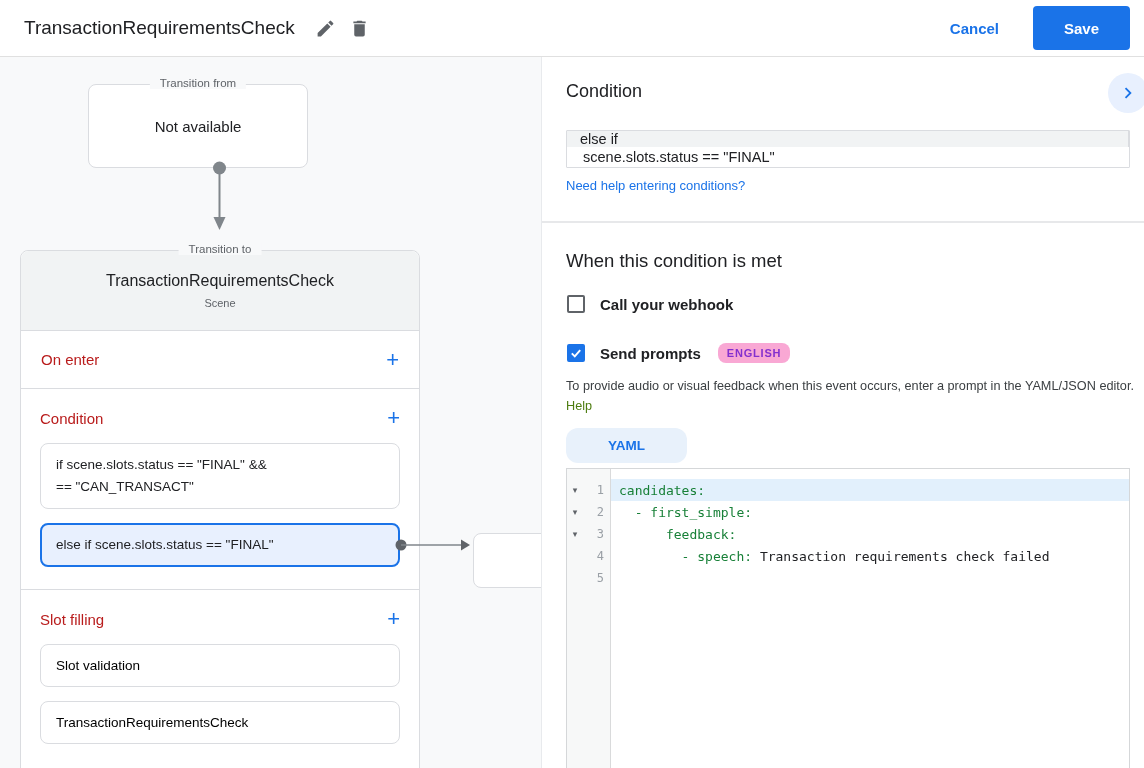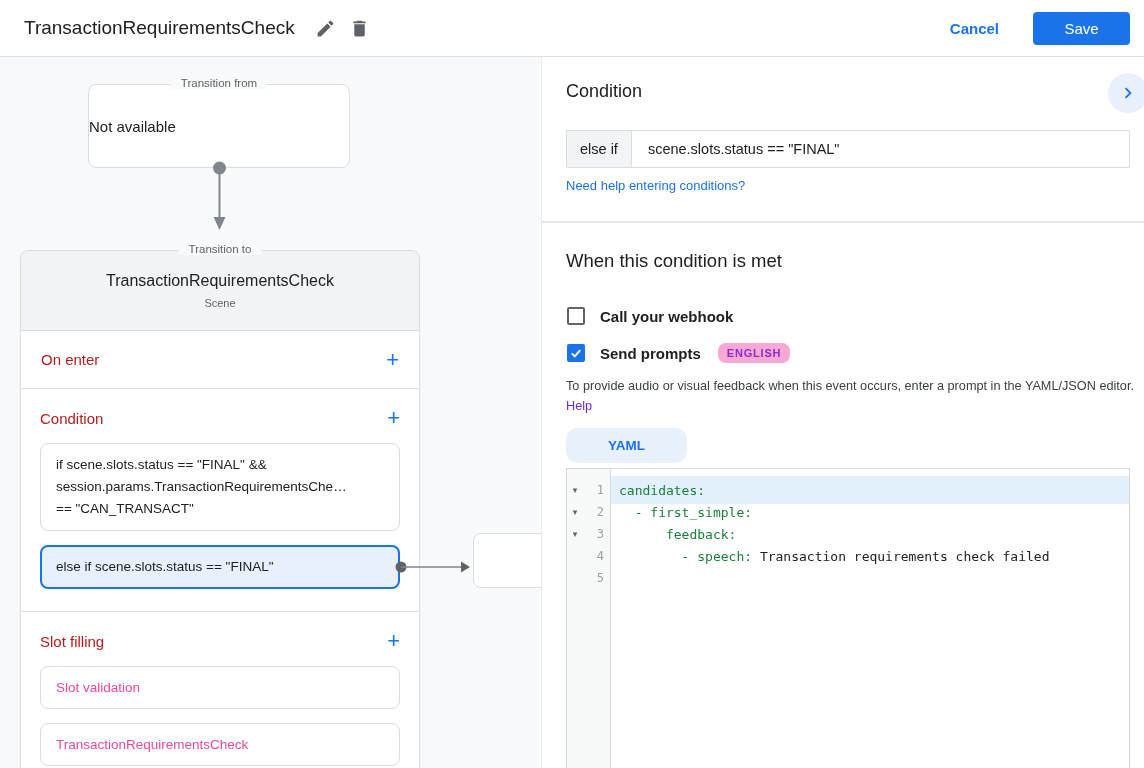--- a/index.html
+++ b/index.html
@@ -13,32 +13,32 @@
     padding:0 14px 0 24px; z-index:30; }
   .topbar h1 { font-size:19px; font-weight:400; color:#202124; }
   .icon-btn { background:none; border:none; cursor:pointer; width:34px; height:34px;
     display:flex; align-items:center; justify-content:center; border-radius:50%; }
   .icon-btn svg { fill:#5f6368; }
   .edit-btn { margin-left:14px; }
   .spacer { flex:1; }
   .cancel-btn { background:none; border:none; color:#1a73e8; font-family:inherit;
     font-size:15px; font-weight:700; padding:8px 18px; cursor:pointer; margin-right:16px; }
   .save-btn { background:#1a73e8; border:none; color:#fff; font-family:inherit;
-    font-size:15px; font-weight:400; width:97px; height:33px; border-radius:4px; cursor:pointer; }
+    font-size:15px; font-weight:700; width:97px; height:44px; border-radius:4px; cursor:pointer; }
 
   
   .canvas { position:absolute; left:0; top:57px; width:542px; height:711px;
     background:#f8f9fa; border-right:1px solid #e8eaed; overflow:hidden; }
 
   .legend { position:absolute; top:-8px; left:50%; transform:translateX(-50%);
     background:#f8f9fa; padding:0 10px; font-size:11.5px; color:#5f6368; white-space:nowrap; }
 
-  .tfrom { position:absolute; left:88px; top:27px; width:262px; height:84px;
+  .tfrom { position:absolute; left:88px; top:27px; width:220px; height:84px;
     background:#fff; border:1px solid #dadce0; border-radius:8px;
-    display:flex; align-items:center; justify-content:flex-start; }
+    display:flex; align-items:center; justify-content:center; }
   .tfrom .content { font-size:15px; color:#202124; }
 
   .arrow-down { position:absolute; left:206px; top:104px; }
 
   .tto { position:absolute; left:20px; top:193px; width:400px; min-height:520px;
     background:#fff; border:1px solid #dadce0; border-radius:8px 8px 0 0; }
   .tto-header { background:#f1f3f4; border-bottom:1px solid #dadce0; border-radius:8px 8px 0 0;
     height:80px; display:flex; flex-direction:column; align-items:center; justify-content:center; }
   .tto-title { font-size:16px; color:#202124; margin-bottom:7px; }
   .tto-sub { font-size:11px; color:#5f6368; }
@@ -53,80 +53,80 @@
   .sec-head { display:flex; align-items:center; justify-content:space-between; height:34px; }
 
   .cond-box { margin-top:8px; background:#fff; border:1px solid #dadce0; border-radius:8px;
     padding:10px 15px; font-size:13.5px; line-height:22px; color:#202124; cursor:pointer; }
   .cond-box.selected { margin-top:14px; background:#e8f0fe; border:2px solid #1a73e8;
     padding:0 14px; height:44px; display:flex; align-items:center; position:relative; }
 
   .conn-right { position:absolute; right:-77px; top:50%; transform:translateY(-50%); }
 
   .slot-box { margin-top:8px; background:#fff; border:1px solid #dadce0; border-radius:8px;
-    padding:13px 15px; font-size:13.5px; color:#ec4899; cursor:pointer; margin-bottom:14px; }
+    padding:13px 15px; font-size:13.5px; color:#000000; cursor:pointer; margin-bottom:14px; }
   .slot-box + .slot-box { margin-top:0; }
 
   .stub-box { position:absolute; left:473px; top:476px; width:100px; height:55px;
     background:#fff; border:1px solid #dadce0; border-radius:8px; cursor:pointer; }
 
   
   .panel { position:absolute; left:542px; top:57px; width:602px; height:711px;
     background:#fff; overflow:hidden; }
   .panel-title { position:absolute; left:24px; top:24px; font-size:18px; font-weight:400; }
   .expand-btn { position:absolute; right:-4px; top:16px; width:40px; height:40px;
     border-radius:50%; background:#e8f0fe; border:none; cursor:pointer;
     display:flex; align-items:center; justify-content:center; }
 
   .cond-input-row { position:absolute; left:24px; right:14px; top:73px; height:38px;
-    display:flex; border:1px solid #dadce0; border-radius:1px; background:#fff; }
+    display:flex; border:1px solid #dadce0; border-radius:1px; background:#fff;flex-direction:column; }
   .cond-prefix { background:#f1f3f4; border-right:1px solid #dadce0; padding:0 13px;
     display:flex; align-items:center; font-size:14.5px; color:#202124; }
   .cond-input { flex:1; border:none; outline:none; background:transparent;
     font-family:inherit; font-size:14.5px; color:#202124; padding:0 16px; }
 
   .help-link { position:absolute; left:24px; top:121px; font-size:13px; color:#1a73e8;
     text-decoration:none; cursor:pointer; }
 
   .divider { position:absolute; left:0; right:0; top:164px; height:2px; background:#e7e8ea; }
 
   .when-title { position:absolute; left:24px; top:193px; font-size:18.5px; font-weight:400; }
 
   .check-row { position:absolute; left:25px; display:flex; align-items:center; }
-  .check-row.webhook { top:238px;margin-top:12px; }
+  .check-row.webhook { top:238px; }
   .check-row.prompts { top:286px; }
   .checkbox { width:18px; height:18px; border:2px solid #5f6368; border-radius:2px;
     background:#fff; cursor:pointer; flex:none; }
   .checkbox.checked { background:#1a73e8; border-color:#1a73e8;
     display:flex; align-items:center; justify-content:center; }
   .check-label { margin-left:15px; font-size:15px; font-weight:700; color:#202124; }
   .lang-badge { margin-left:17px; background:#f9a8d4; color:#8430ce; font-size:11px;
     font-weight:700; letter-spacing:0.8px; padding:4px 9px; border-radius:8px; }
 
   .desc { position:absolute; left:24px; top:319px; width:578px; font-size:12.7px;
     line-height:20px; color:#3c4043; }
-  .desc a { color:#6d28d9; text-decoration:none; cursor:pointer; }
+  .desc a { color:#4d7c0f; text-decoration:none; cursor:pointer; }
 
   .tabs { position:absolute; left:24px; top:371px; display:flex; }
   .tab { width:121px; height:35px; display:flex; align-items:center; justify-content:center;
     font-size:13.5px; font-weight:700; color:#5f6368; cursor:pointer;border-radius:12px; }
   .tab.active { background:#e8f1fb; color:#1a73e8; }
 
   
   .editor { position:absolute; left:24px; right:14px; top:411px; height:360px;
     border:1px solid #d5d7d9; background:#fff; overflow:hidden; }
   .gutter-bg { position:absolute; left:0; top:0; bottom:0; width:44px;
     background:#f7f8f8; border-right:1px solid #d9dadb; }
   .code-rows { position:relative; padding-top:10px; }
   .code-row { display:flex; height:22px; align-items:center; }
   .g-cell { width:44px; flex:none; display:flex; align-items:center; height:22px; }
   .fold { width:16px; text-align:center; font-size:9px; color:#5f6368; cursor:pointer; }
   .lnum { flex:1; text-align:right; padding-right:7px; font-family:"DejaVu Sans Mono", monospace;
     font-size:12px; color:#9aa0a6; }
-  .c-cell { flex:1; height:28px; display:flex; align-items:center; padding-left:8px;
+  .c-cell { flex:1; height:22px; display:flex; align-items:center; padding-left:8px;
     font-family:"DejaVu Sans Mono", monospace; font-size:13px; white-space:pre; cursor:text; }
   .c-cell.hl { background:#e2f0fc; }
   .yaml-key { color:#188038; }
   .yaml-val { color:#202124; }
 </style>
 </head>
 <body>
 
 <div id="app">
 
@@ -173,21 +173,20 @@
         <span class="plus">+</span>
       </div>
 
       <div class="sec-block">
         <div class="sec-head">
           <span class="sec-label">Condition</span>
           <span class="plus">+</span>
         </div>
         <div class="cond-box">
           <div>if scene.slots.status == "FINAL" &amp;&amp;</div>
-          <div>session.params.TransactionRequirementsChe…</div>
           <div>== "CAN_TRANSACT"</div>
         </div>
         <div class="cond-box selected">
           <div>else if scene.slots.status == "FINAL"</div>
           <svg class="conn-right" width="80" height="16" viewBox="0 0 80 16">
             <circle cx="6" cy="8" r="5.5" fill="#5f6368"></circle>
             <line x1="6" y1="8" x2="66" y2="8" stroke="#80868b" stroke-width="1.5"></line>
             <polygon points="66,2.5 66,13.5 75,8" fill="#5f6368"></polygon>
           </svg>
         </div>

